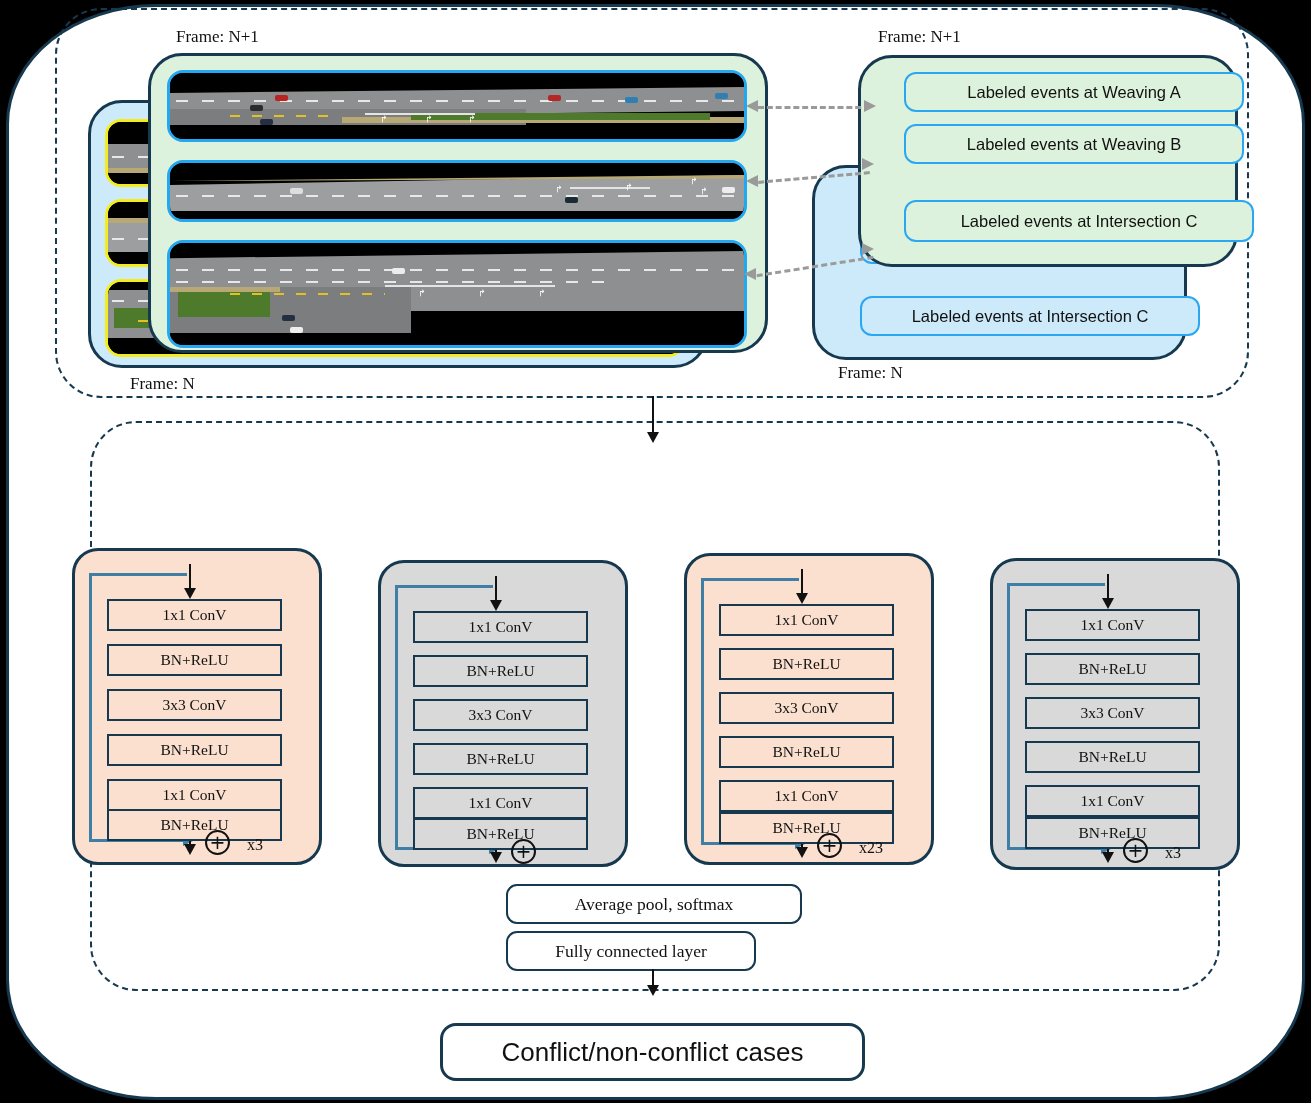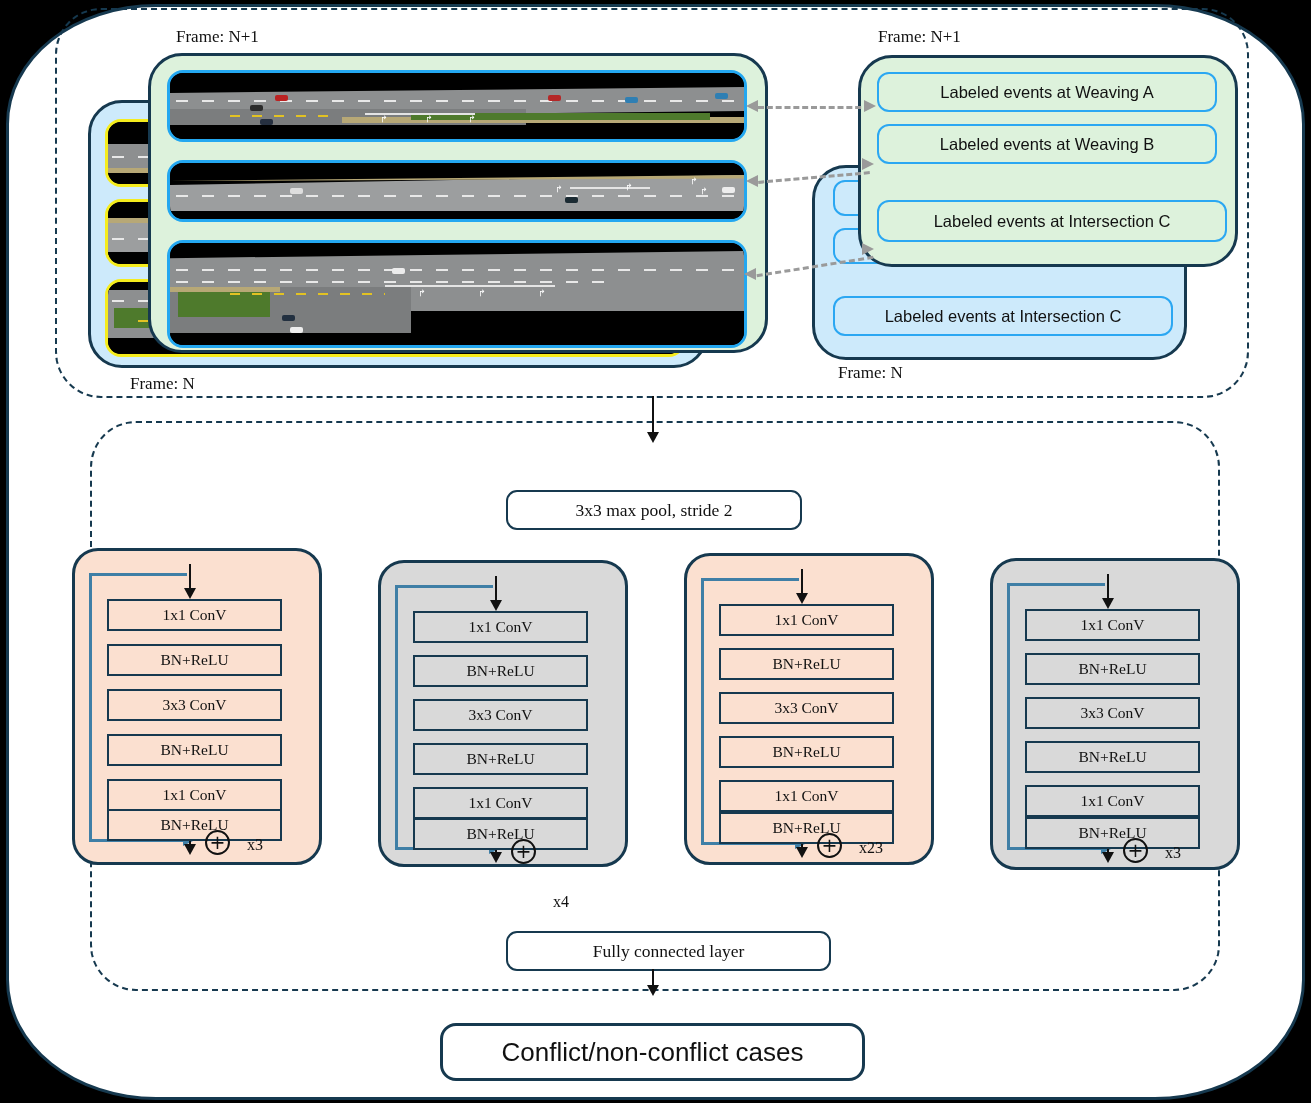--- a/index.html
+++ b/index.html
@@ -85,20 +85,21 @@
   .evt-item {
     position: absolute;
     border: 2px solid #2ba7f2;
     border-radius: 12px;
     display: flex; align-items: center; justify-content: center;
     font-family: "Liberation Sans", sans-serif;
     font-size: 16.5px;
     color: #111;
     white-space: nowrap;
     overflow: hidden;
+    margin-left: 27px;
   }
   .evt-item.green { background: #ddf2dc; }
   .evt-item.blue  { background: #cdeafb; }
 
   
   .caption {
     position: absolute;
     font-family: "Liberation Serif", serif;
     font-size: 17px; color: #111; white-space: nowrap;
   }
@@ -298,21 +299,20 @@
 
   <div class="dashdot" style="left:756px; top:265px; width:118px; transform:rotate(-9deg);"></div>
   <div class="ad-left" style="left:744px; top:268px;"></div>
   <div class="ad-right" style="left:862px; top:243px;"></div>
 
   <div class="dashed-box" id="dash-net"></div>
 
   <div class="vline" style="left:652px; top:396px; height:38px;"></div>
   <div class="arrow-down" style="left:647px; top:432px;"></div>
 
-  <div class="layer-box" style="left:506px; top:490px; width:296px; height:40px;">3x3 max pool, stride 2</div>
 
   <div class="stage-block peach" style="left:72px; top:548px; width:250px; height:317px;">
     <div class="skip-line" style="left:14px; top:22px; width:2.5px; height:268px;"></div>
     <div class="skip-line" style="left:14px; top:22px; width:98px; height:2.5px;"></div>
     <div class="skip-line" style="left:14px; top:288px; width:95px; height:2.5px;"></div>
     <div class="arrow-right-blue" style="left:108px; top:285px;"></div>
     <div class="vline" style="left:114px; top:13px; height:26px;"></div>
     <div class="arrow-down" style="left:109px; top:37px;"></div>
     <div class="vline" style="left:114px; top:275px; height:22px;"></div>
     <div class="arrow-down" style="left:109px; top:293px;"></div>
@@ -376,19 +376,20 @@
     <div class="op-row gray" style="left:32px; top:48px; width:175px; height:32px;">1x1 ConV</div>
     <div class="op-row gray" style="left:32px; top:92px; width:175px; height:32px;">BN+ReLU</div>
     <div class="op-row gray" style="left:32px; top:136px; width:175px; height:32px;">3x3 ConV</div>
     <div class="op-row gray" style="left:32px; top:180px; width:175px; height:32px;">BN+ReLU</div>
     <div class="op-row gray" style="left:32px; top:224px; width:175px; height:32px;">1x1 ConV</div>
     <div class="op-row gray" style="left:32px; top:256px; width:175px; height:32px;">BN+ReLU</div>
     <div class="plus-circle" style="left:130px; top:277px;">+</div>
     <div class="repeat-label" style="left:172px; top:283px;">x3</div>
   </div>
 
-  <div class="layer-box" style="left:506px; top:931px; width:325px; height:40px;">Fully connected layer</div>
+  <div class="layer-box" style="left:506px; top:884px; width:296px; height:40px;">Average pool, softmax</div>
+  <div class="layer-box" style="left:506px; top:931px; width:250px; height:40px;">Fully connected layer</div>
 
   <div class="vline" style="left:652px; top:969px; height:22px;"></div>
   <div class="arrow-down" style="left:647px; top:985px;"></div>
 
   <div id="output-box">Conflict/non-conflict cases</div>
 </div>
 
 </body></html>

